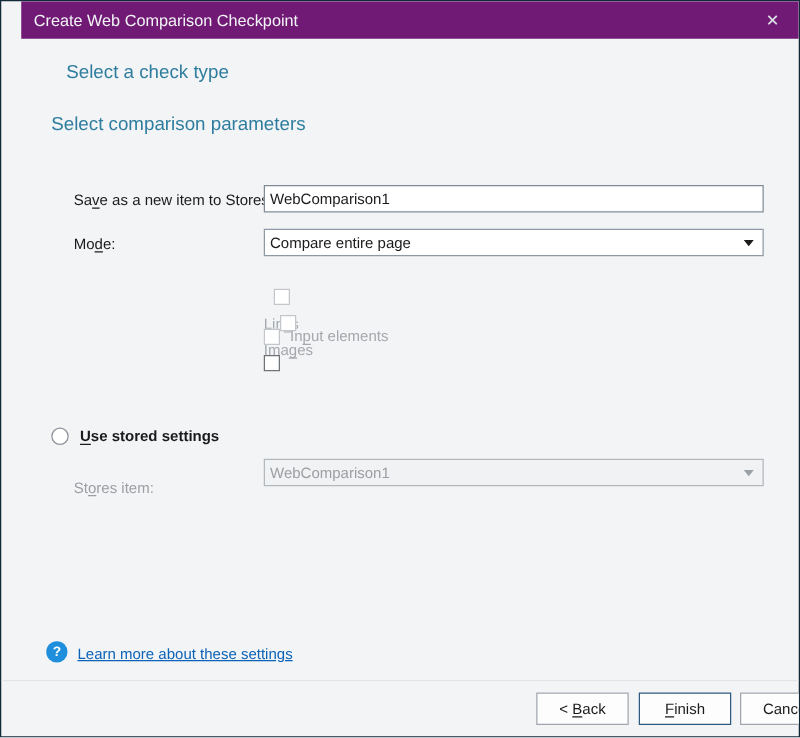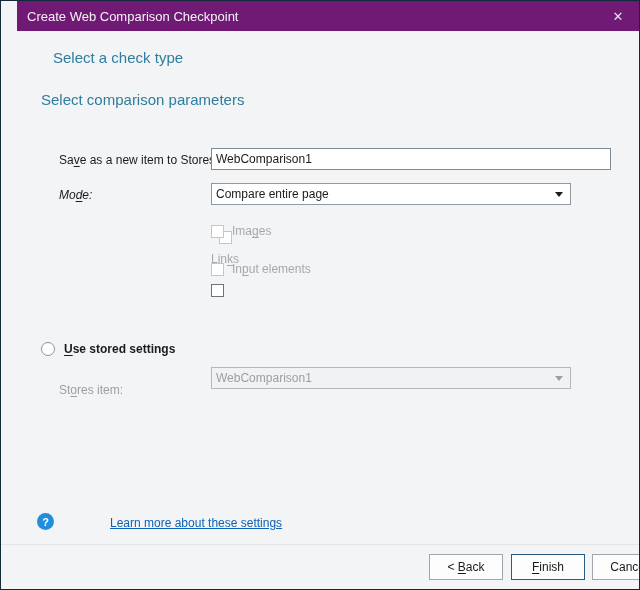--- a/index.html
+++ b/index.html
@@ -47,32 +47,32 @@
   .radio-row .radio-label { font-size: 12px; font-weight: 700; color: #1b1b1b; }
   .r-save   { left: 40px; top: 122px; }
   .r-stored { left: 40px; top: 341px; }
 
   .mn { text-decoration: underline; text-underline-offset: 2px; }
 
   
   .field-label { position: absolute; left: 58px; font-size: 12px; color: #1b1b1b; }
   .field-label.disabled { color: #9b9ea3; }
   .l-saveas { top: 152px; }
-  .l-mode   { top: 187px; font-style: italic; }
+  .l-mode   { top: 187px; }
   .l-stores { top: 371px; margin-top: 11px; }
 
   .textbox {
     position: absolute; left: 210px; top: 147px; width: 400px; height: 22px;
     background: #fff; border: 1px solid #7f8c98;
     font-family: "Liberation Sans", sans-serif; font-size: 12px; color: #1b1b1b;
     padding: 0 4px;
   }
 
   .combo {
-    position: absolute; left: 210px; width: 360px; height: 22px;
+    position: absolute; left: 210px; width: 400px; height: 22px;
     background: #fff; border: 1px solid #8d99a5;
     display: flex; align-items: center;
     font-size: 12px; color: #1b1b1b; padding: 0 4px; cursor: default;
   }
   .c-mode { top: 182px; }
   .c-stores { top: 366px; background: #f1f2f3; border-color: #b3b8bd; color: #9b9ea3; }
   .combo .arrow {
     position: absolute; right: 7px; top: 8px;
     width: 0; height: 0;
     border-left: 4px solid transparent; border-right: 4px solid transparent;
@@ -80,34 +80,34 @@
   }
   .c-stores .arrow { border-top-color: #9aa0a5; }
 
   
   .check-row { position: absolute; left: 210px; display: flex; align-items: center; gap: 8px; height: 18px; }
   .check-row .box { width: 13px; height: 13px; background: #fff; border: 1px solid #6e7378; flex: 0 0 auto; }
   .check-row.disabled .box { border-color: #c3c7cb; }
   .check-row .check-label { font-size: 12px; color: #1b1b1b; }
   .check-row.disabled .check-label { color: #a5a8ac; }
   .cb-0 { top: 230px; flex-direction: column; }
-  .cb-1 { top: 221px; }
+  .cb-1 { top: 251px; flex-direction: column; }
   .cb-2 { top: 259px; }
   .cb-3 { top: 280px; }
 
   
   .help-icon {
     position: absolute; left: 36px; top: 512px;
     width: 17px; height: 17px; border-radius: 50%;
     background: #1f8fdd; color: #fff; font-size: 11px; font-weight: 700;
     display: flex; align-items: center; justify-content: center;
   }
   .help-link {
     position: absolute; left: 61px; top: 515px;
-    color: #0b62b6; font-size: 12px; text-decoration: underline; cursor: pointer; margin-left: 48px;
+    color: #0b62b6; font-size: 12px; text-decoration: underline; cursor: pointer;
   }
 
   
   .separator { position: absolute; left: 0; right: 0; top: 543px; height: 1px; background: #e2e4e7; }
   .btn {
     position: absolute; top: 553px; width: 74px; height: 26px;
     background: #fdfdfe; border: 1px solid #a0a6ac;
     font-family: "Liberation Sans", sans-serif; font-size: 12px; color: #1b1b1b;
     display: flex; align-items: center; justify-content: center; cursor: pointer; margin-left: 38px;
   }

